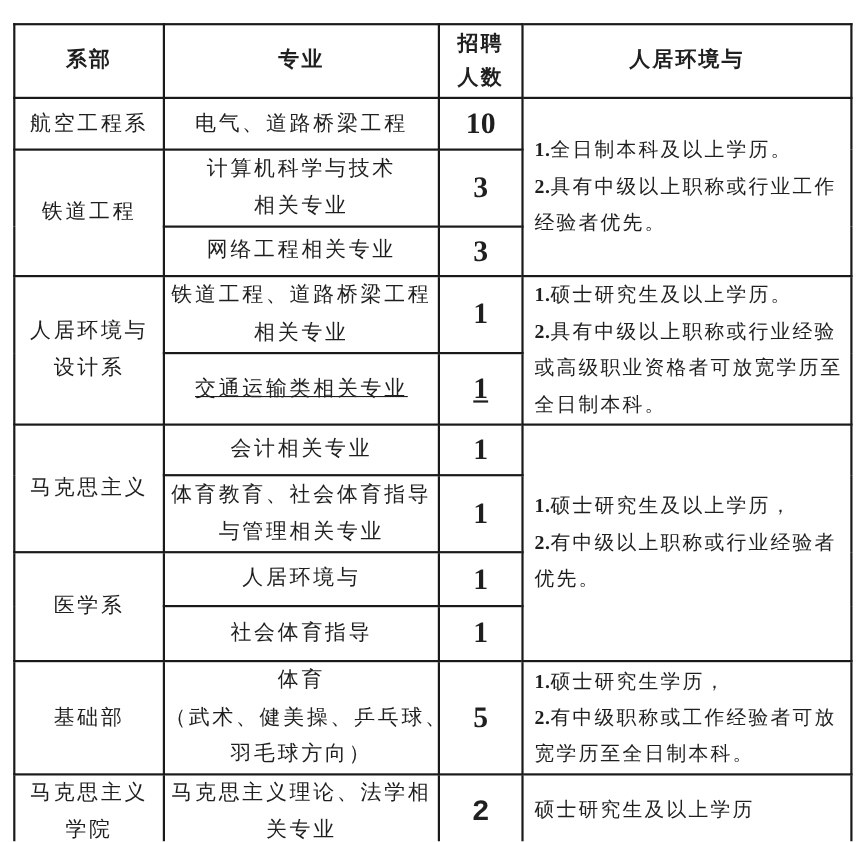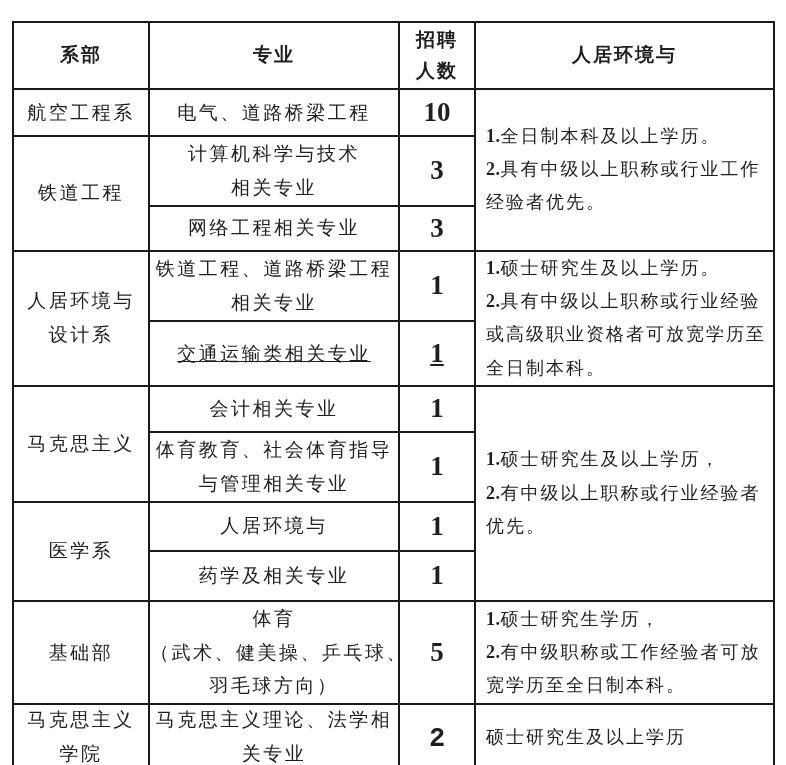--- a/index.html
+++ b/index.html
@@ -143,21 +143,21 @@
         <td class="major">体育教育、社会体育指导
 与管理相关专业</td>
         <td class="count">1</td>
       </tr>
       <tr class="h-r8">
         <td class="dept" rowspan="2">医学系</td>
         <td class="major">人居环境与</td>
         <td class="count">1</td>
       </tr>
       <tr class="h-r9">
-        <td class="major">药学及相关专业</td>
+        <td class="major">社会体育指导</td>
         <td class="count">1</td>
       </tr>
       <tr class="h-r10">
         <td class="dept">基础部</td>
         <td class="major">体育
 （武术、健美操、乒乓球、
 羽毛球方向）</td>
         <td class="count">5</td>
         <td class="req">
           <div class="req-item"><span class="req-num">1.</span><span>硕士研究生学历，</span></div>

